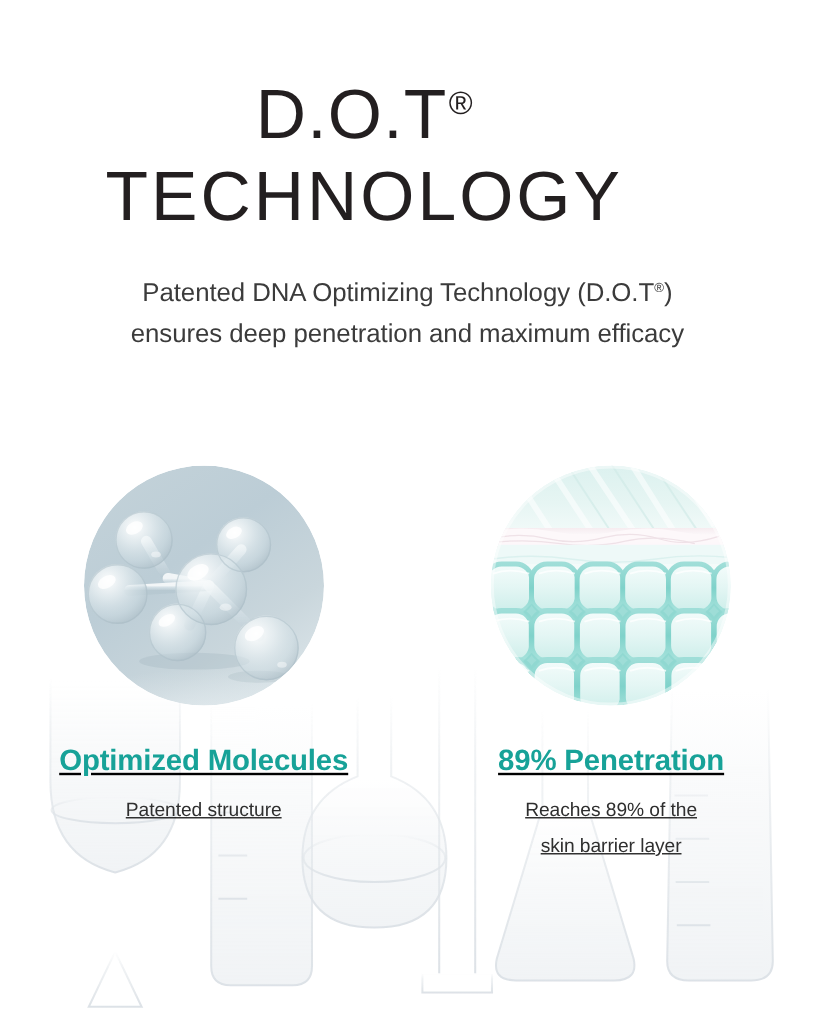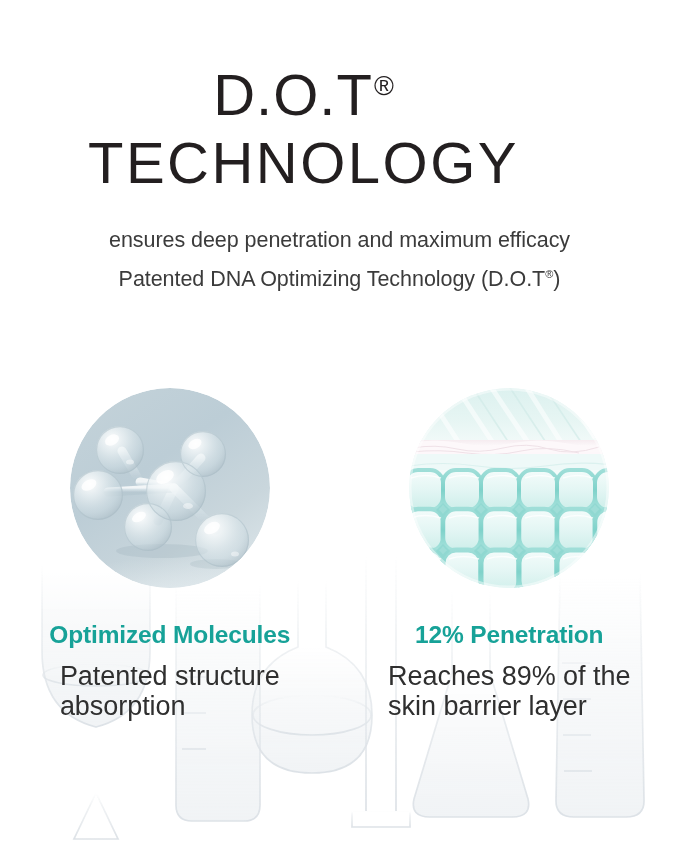--- a/index.html
+++ b/index.html
@@ -88,20 +88,21 @@
   }
 
   
   .features {
     position: absolute;
     left: 0;
     top: 388px;
     width: 679px;
     display: flex;
     z-index: 3;
+    text-decoration: underline;
   }
   .feature-col {
     width: 339.5px;
     display: flex;
     flex-direction: column;
     align-items: center;
   }
 
   .circle-img {
     width: 200px;
@@ -118,24 +119,24 @@
     font-size: 24.5px;
     font-weight: 700;
     letter-spacing: -0.15px;
     line-height: 30px;
     white-space: nowrap;
   }
 
   .feature-body {
     margin-top: 11px;
     color: #2f2f2f;
-    font-size: 27px;
+    font-size: 16px;
     font-weight: 400;
     line-height: 30px;
-    text-align: left;
+    text-align: center;
     letter-spacing: -0.05px;
   }
   .feature-body .bline { display: block; white-space: nowrap; }
 </style>
 </head>
 <body>
 
 <div class="page">
 
   <svg class="lab-watermark" viewBox="0 0 679 294" preserveAspectRatio="none" aria-hidden="true">
@@ -193,22 +194,22 @@
       <path d="M560 20 L556 246 Q556 262 574 262 L626 262 Q644 262 644 246 L640 20 Z"></path>
     </g>
   </svg>
 
   <div class="title-block">
     <span class="title-line title-line-1"><span>D.O.T</span><span class="reg-big">®</span></span>
     <span class="title-line title-line-2">TECHNOLOGY</span>
   </div>
 
   <div class="subtitle">
+    <span class="sline"><span>Patented DNA Optimizing Technology (D.O.T</span><span class="reg-sup">®</span><span>)</span></span>
     <span class="sline">ensures deep penetration and maximum efficacy</span>
-    <span class="sline"><span>Patented DNA Optimizing Technology (D.O.T</span><span class="reg-sup">®</span><span>)</span></span>
   </div>
 
   <div class="features">
 
     <div class="feature-col">
 
       <div class="circle-img">
         <svg viewBox="0 0 200 200" width="200" height="200" aria-hidden="true">
           <defs>
             <linearGradient id="molBg" x1="0.15" y1="0" x2="0.85" y2="1">
@@ -286,21 +287,20 @@
               <circle cx="152" cy="152" r="26.4"></circle>
             </g>
           </g>
         </svg>
       </div>
 
       <div class="feature-heading">Optimized Molecules</div>
 
       <div class="feature-body">
         <span class="bline">Patented structure</span>
-        <span class="bline">absorption</span>
       </div>
     </div>
 
     <div class="feature-col">
 
       <div class="circle-img">
         <svg viewBox="0 0 200 200" width="200" height="200" aria-hidden="true">
           <defs>
             <linearGradient id="skyTop" x1="0" y1="0" x2="0" y2="1">
               <stop offset="0%" stop-color="#dcf1ef"></stop>
@@ -416,21 +416,21 @@
               <path d="M78 171 Q92 166 108 171"></path>
               <path d="M116 171 Q130 166 146 171"></path>
               <path d="M154 171 Q168 166 184 171"></path>
             </g>
 
             <circle cx="100" cy="100" r="99" fill="none" stroke="#ffffff" stroke-width="3" opacity="0.45"></circle>
           </g>
         </svg>
       </div>
 
-      <div class="feature-heading">12% Penetration</div>
+      <div class="feature-heading">89% Penetration</div>
 
       <div class="feature-body">
         <span class="bline">Reaches 89% of the</span>
         <span class="bline">skin barrier layer</span>
       </div>
     </div>
 
   </div>
 </div>
 

